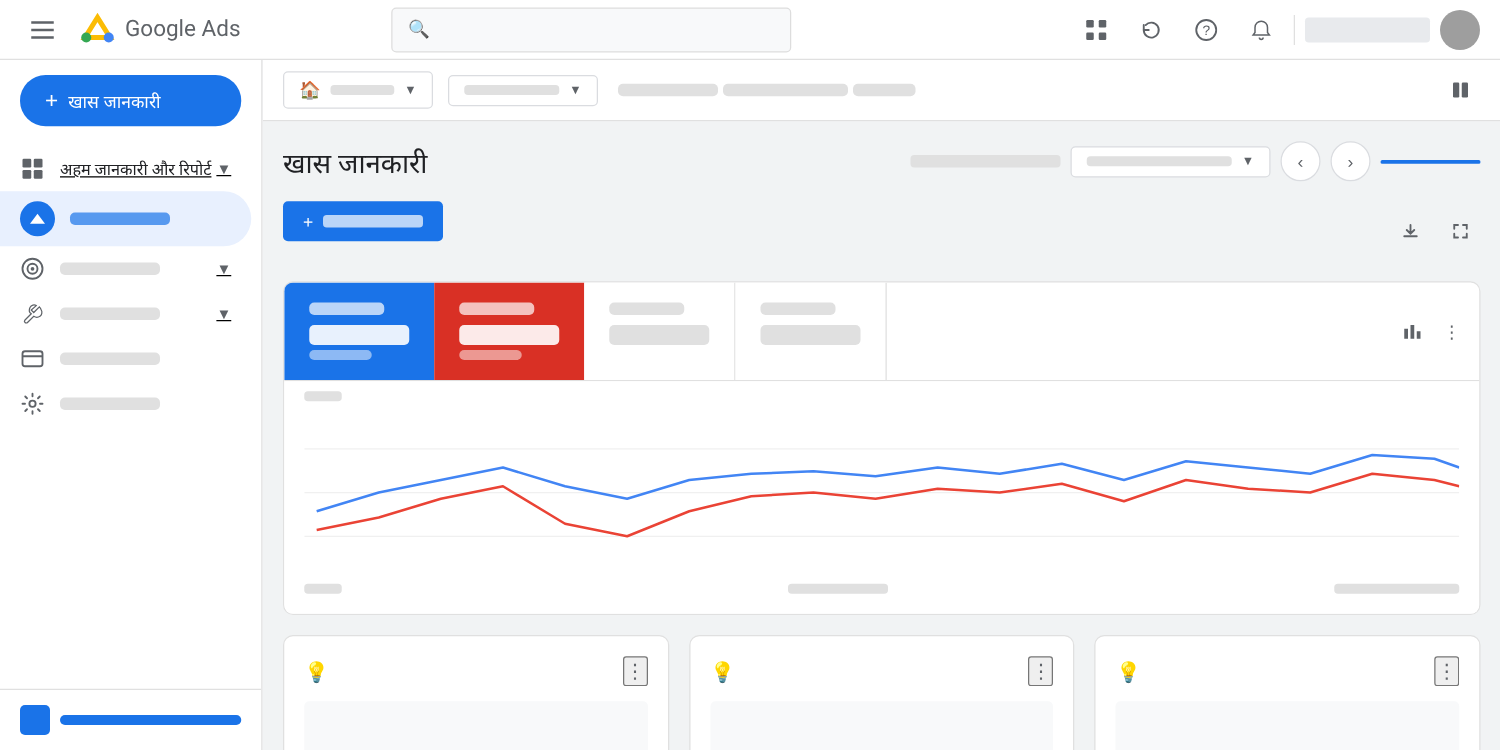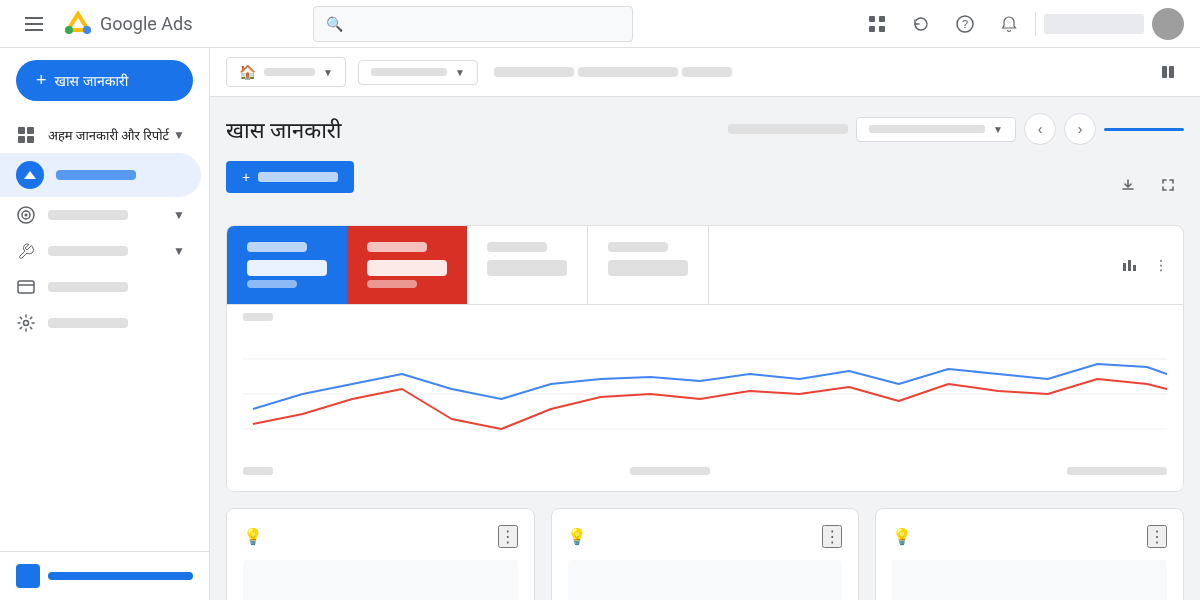--- a/index.html
+++ b/index.html
@@ -46,21 +46,21 @@
       margin: 12px 16px; background: #1a73e8; color: #fff;
       border: none; border-radius: 24px; padding: 10px 20px;
       font-size: 14px; cursor: pointer; display: flex; align-items: center; gap: 8px;
       font-weight: 500;
     }
     .new-campaign-btn .plus { font-size: 18px; font-weight: 300; }
     .sidebar-section { padding: 4px 0; }
     .sidebar-item {
       display: flex; align-items: center; justify-content: space-between;
       padding: 8px 16px; cursor: pointer; border-radius: 0 24px 24px 0;
-      margin-right: 8px; font-size: 14px;
+      margin-right: 8px; font-size: 14px; text-decoration: underline;
     }
     .sidebar-item.active { background: #e8f0fe; color: #1a73e8; }
     .sidebar-item-left { display: flex; align-items: center; gap: 12px; }
     .sidebar-label-bar { height: 10px; background: #e0e0e0; border-radius: 4px; width: 80px; }
     .sidebar-label-bar.active-bar { background: #1a73e8; opacity: 0.7; }
     .chevron { color: #5f6368; font-size: 12px; }
     .sidebar-bottom { margin-top: auto; padding: 12px 16px; border-top: 1px solid #e0e0e0; }
     .sidebar-bottom-icon { display: flex; align-items: center; gap: 8px; }
     .bottom-icon-circle { width: 24px; height: 24px; border-radius: 4px; background: #1a73e8; }
     .bottom-line { height: 8px; background: #1a73e8; border-radius: 4px; flex: 1; }

